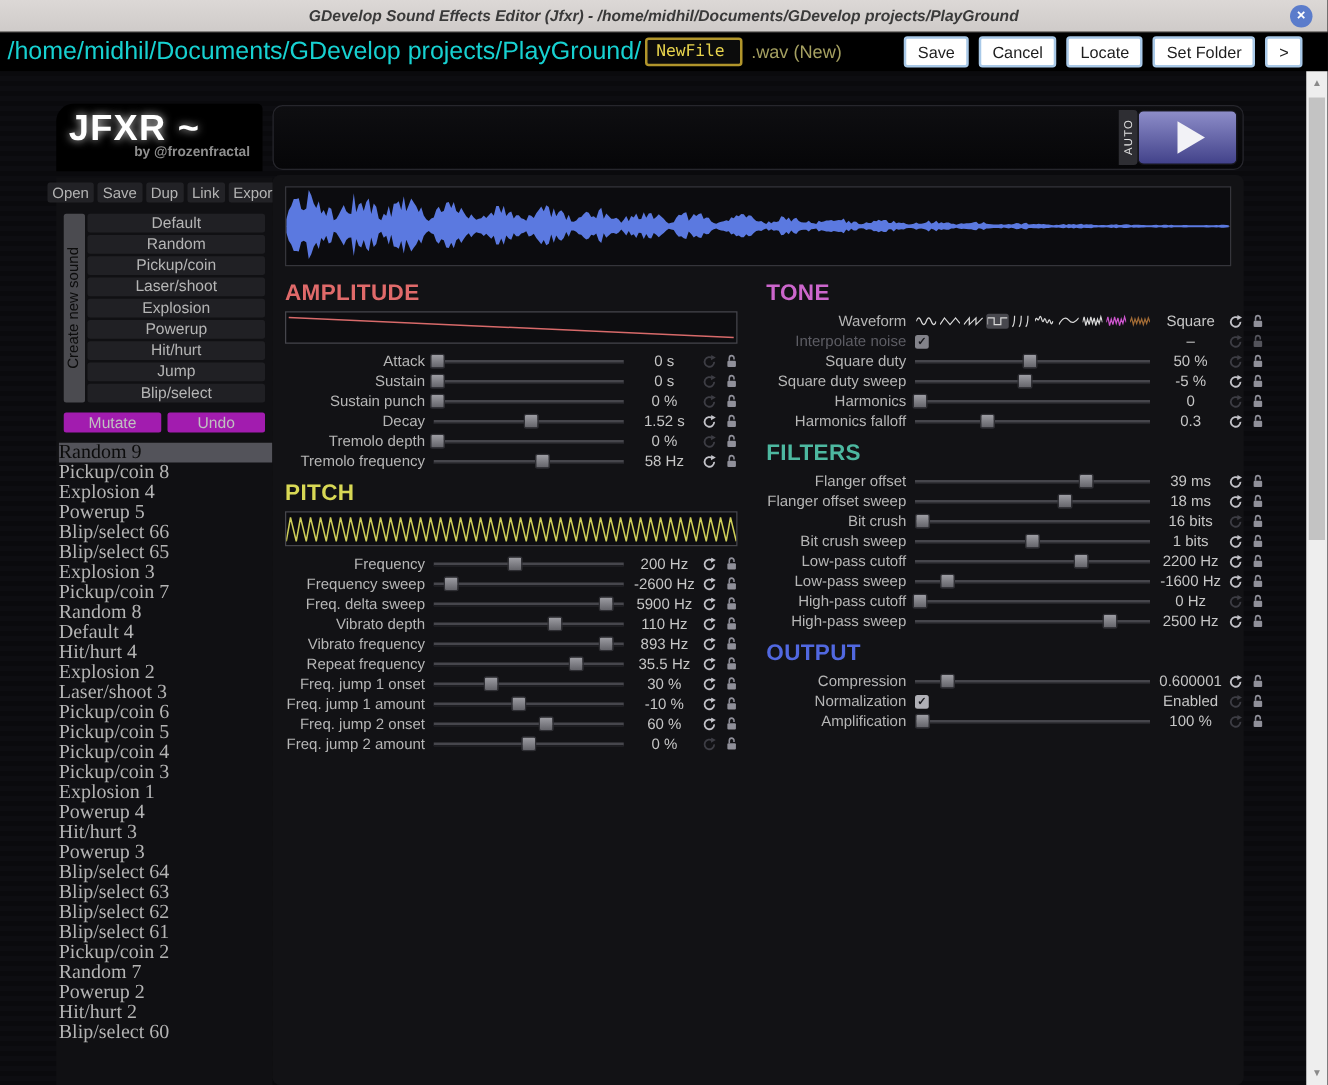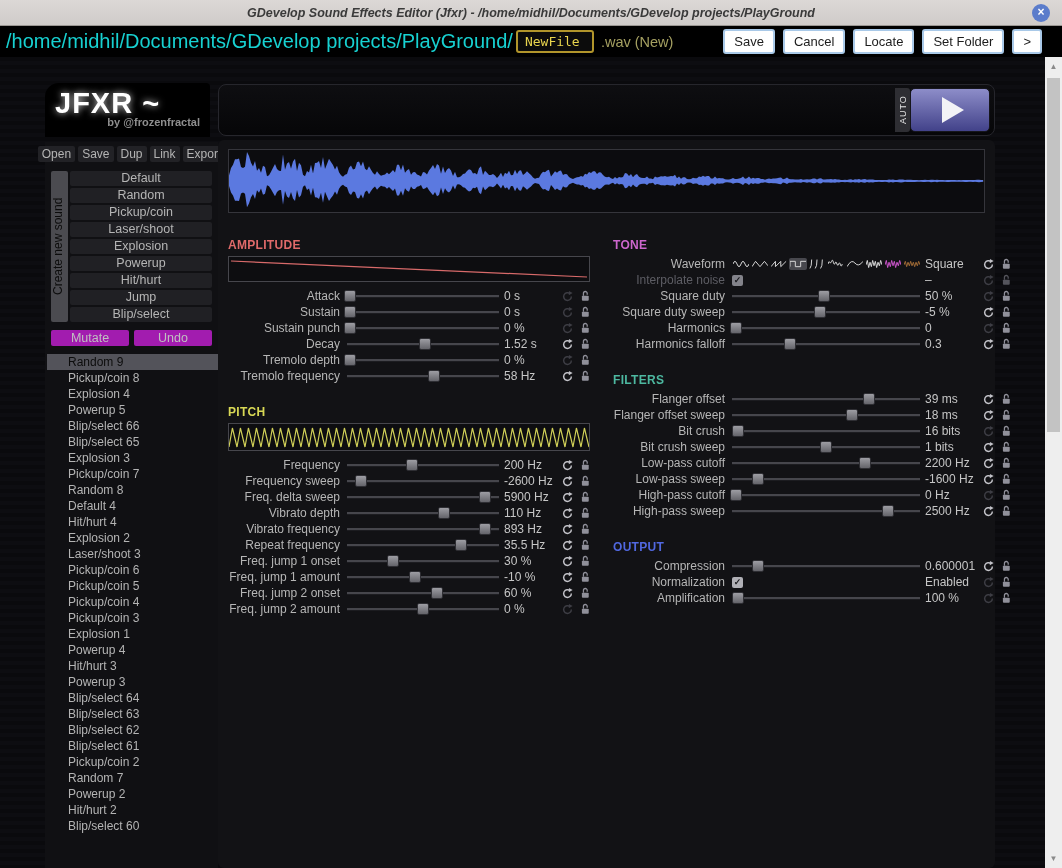--- a/index.html
+++ b/index.html
@@ -69,45 +69,45 @@
     writing-mode:vertical-rl; transform:rotate(180deg); border-radius:2px; }
   .preset-list { flex:1; display:flex; flex-direction:column; gap:2px; margin-left:2px; }
   .preset-btn { background:#202024; color:#b5b5b5; font-size:12.5px; text-align:center;
     padding:0; height:15px; line-height:15px; border-radius:2px; }
 
   .mutate-row { display:flex; gap:5px; margin:8px 6px 6px 6px; }
   .mu-btn { flex:1; background:#a21caf; color:#c0c0c0; font-size:12.5px; text-align:center;
     height:16px; line-height:16px; border-radius:2px; }
 
   .sound-list { flex:1; overflow:hidden; margin:2px 0 0 2px; }
-  .sound-item { height:16px; line-height:16px; font-size:12px; color:#b4b4b4; padding-left:21px;
-    white-space:nowrap; }
+  .sound-item { height:16px; line-height:16px; font-size:16px; color:#b4b4b4; padding-left:0;
+    white-space:nowrap;font-family:Liberation Serif, serif; }
   .sound-item.selected { background:#53535a; color:#0c0c0c; }
 
   
   .main-panel { position:absolute; left:218px; top:83px; width:777px; height:728px;
     background:#121215; border-radius:6px; }
   .wave-display { margin:9px 10px 4px 10px; height:64px; background:#0c0c0f;
     border:1px solid #35353b; position:relative; }
   .params { display:flex; gap:23px; padding:0 10px; }
   .pcol-left { width:364px; } .pcol-right { flex:1; }
 
-  .sec-title { font-size:12px; font-weight:bold; letter-spacing:.3px; margin:21px 0 4px 0; }
+  .sec-title { font-size:18px; font-weight:bold; letter-spacing:.3px; margin:7px 0 4px 0; }
   .graph { height:26px; background:#0d0d10; border:1px solid #46464c; margin-bottom:6px; }
   .graph.pitch { height:28px; }
 
   .prow { display:flex; align-items:center; height:16px; font-size:12px; }
   .rlabel { width:117px; text-align:right; color:#b6b6b6; padding-right:5px; white-space:nowrap; }
   .prow.disabled .rlabel { color:#5d5d64; }
   .track { flex:1; position:relative; height:14px; margin:0 5px 0 2px; }
   .track::before { content:""; position:absolute; left:0; right:0; top:6px; height:2px;
     background:#46464c; border-bottom:1px solid #1c1c20; }
   .handle { position:absolute; top:1px; width:12px; height:12px; border-radius:2px;
     background:linear-gradient(#9d9da3,#64646a); border:1px solid #2e2e33; transform:translateX(-50%); }
-  .rvalue { width:55px; text-align:left; color:#c6c6c6; white-space:nowrap; overflow:hidden; }
+  .rvalue { width:55px; text-align:center; color:#c6c6c6; white-space:nowrap; overflow:hidden; }
   .reset { width:17px; display:flex; justify-content:center; color:#c2c2c8; }
   .reset.dim { color:#3d3d44; }
   .lockw { width:14px; display:flex; justify-content:flex-end; color:#90909a; }
   .prow.disabled .lockw { color:#54545c; }
 
   .checkbox { width:11px; height:11px; margin:0 5px 0 2px; background:#b0b0b6; border-radius:2px;
     color:#17171b; font-size:9px; line-height:11px; text-align:center; font-weight:bold; }
   .prow.disabled .checkbox { background:#83838a; }
   .spacer { flex:1; }
 

